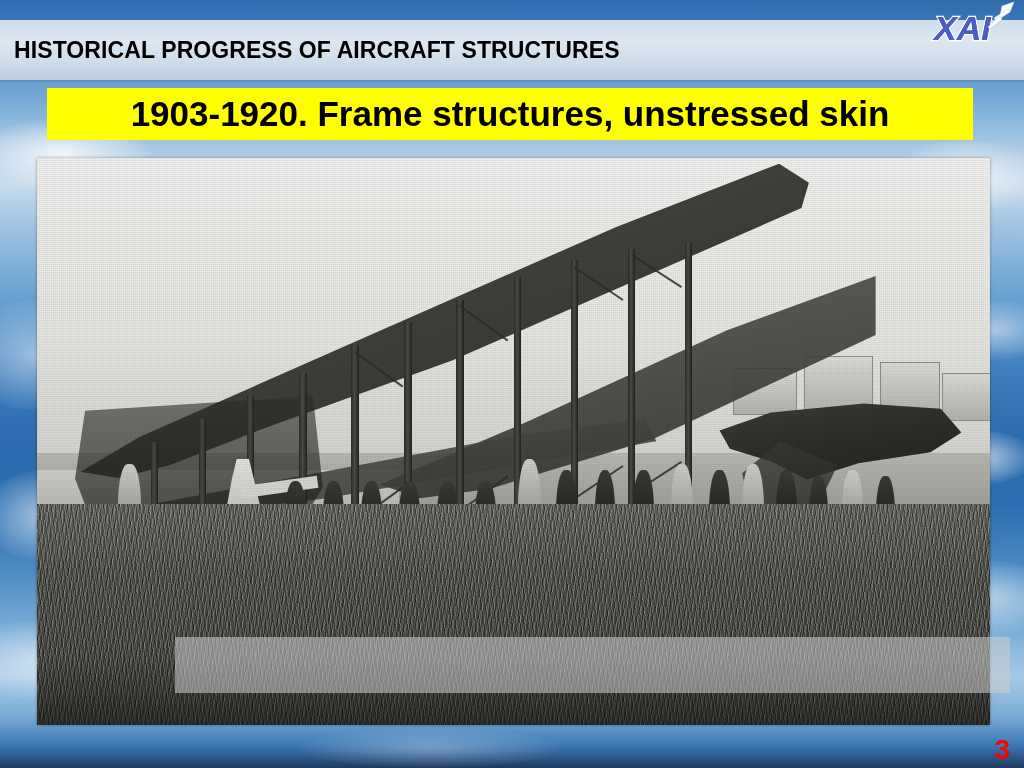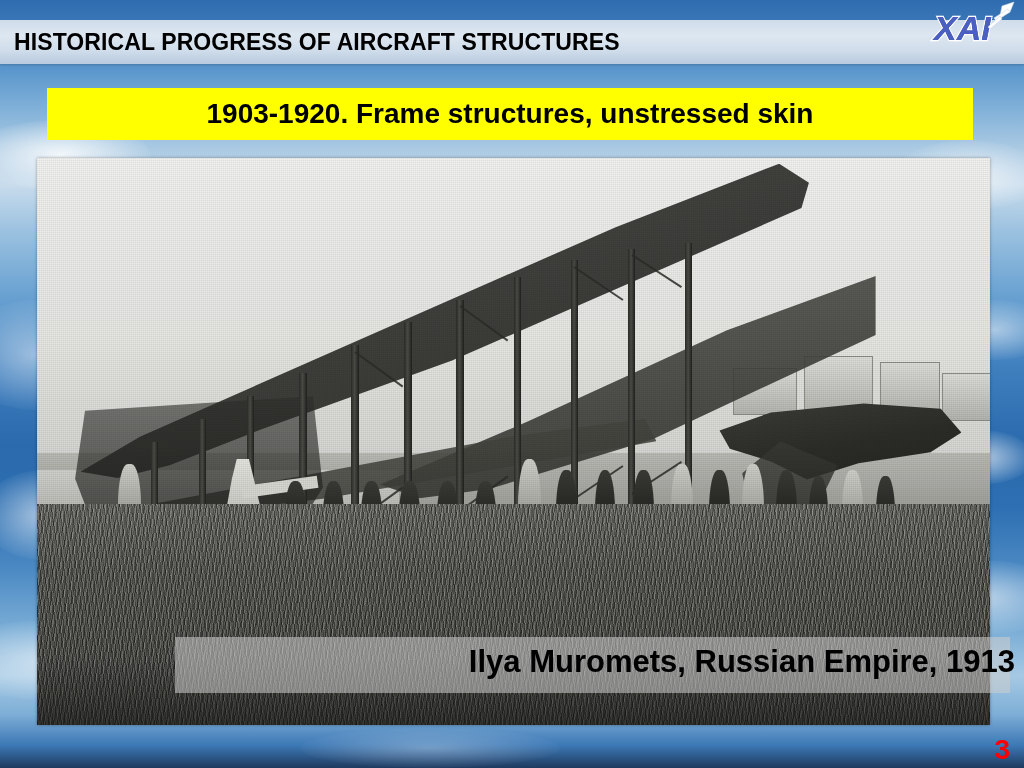--- a/index.html
+++ b/index.html
@@ -52,21 +52,21 @@
   .c7 { right: -10px; top: 430px; width: 110px; height: 55px;  opacity: .8; }
   .c8 { right: -40px; top: 560px; width: 160px; height: 75px;  opacity: .65; }
   .c9 { left: 300px;  top: 728px; width: 260px; height: 40px;  opacity: .35; }
 
   
   #header-band {
     position: absolute;
     left: 0;
     top: 20px;
     width: 1024px;
-    height: 44px;
+    height: 60px;
     background: linear-gradient(180deg, #cfdcea 0%, #dde7f1 35%, #cfdcea 70%, #b9cbdf 100%);
     box-shadow: 0 1px 2px rgba(0,0,0,.18);
     display: flex;
     align-items: center;
   }
 
   #slide-title {
     margin-left: 14px;
     font-size: 23px;
     font-weight: bold;
@@ -93,21 +93,21 @@
     left: 47px;
     top: 88px;
     width: 926px;
     height: 52px;
     background: #ffff00;
     display: flex;
     align-items: center;
     justify-content: center;
   }
   #banner-text {
-    font-size: 28px;
+    font-size: 35px;
     font-weight: bold;
     color: #000;
     white-space: nowrap;
     font-family: "Liberation Sans", sans-serif;
   }
 
   
   #photo {
     position: absolute;
     left: 37px;
@@ -399,18 +399,17 @@
     <div class="person light" style="left:84.5%; top:55%; width:2.2%; height:13%;"></div>
     <div class="person" style="left:88%;   top:56%; width:2%;   height:12%;"></div>
 
     <div class="ph-grass"></div>
     <div class="ph-grass-dark"></div>
     <div class="grain"></div>
   </div>
 
   <div id="caption-box"></div>
   <div id="caption-text">
-    <span class="line">Ilya Muromets, Russian Empire, 1913</span>
   </div>
 
   <div id="page-number">3</div>
 
 </div>
 
 </body></html>

